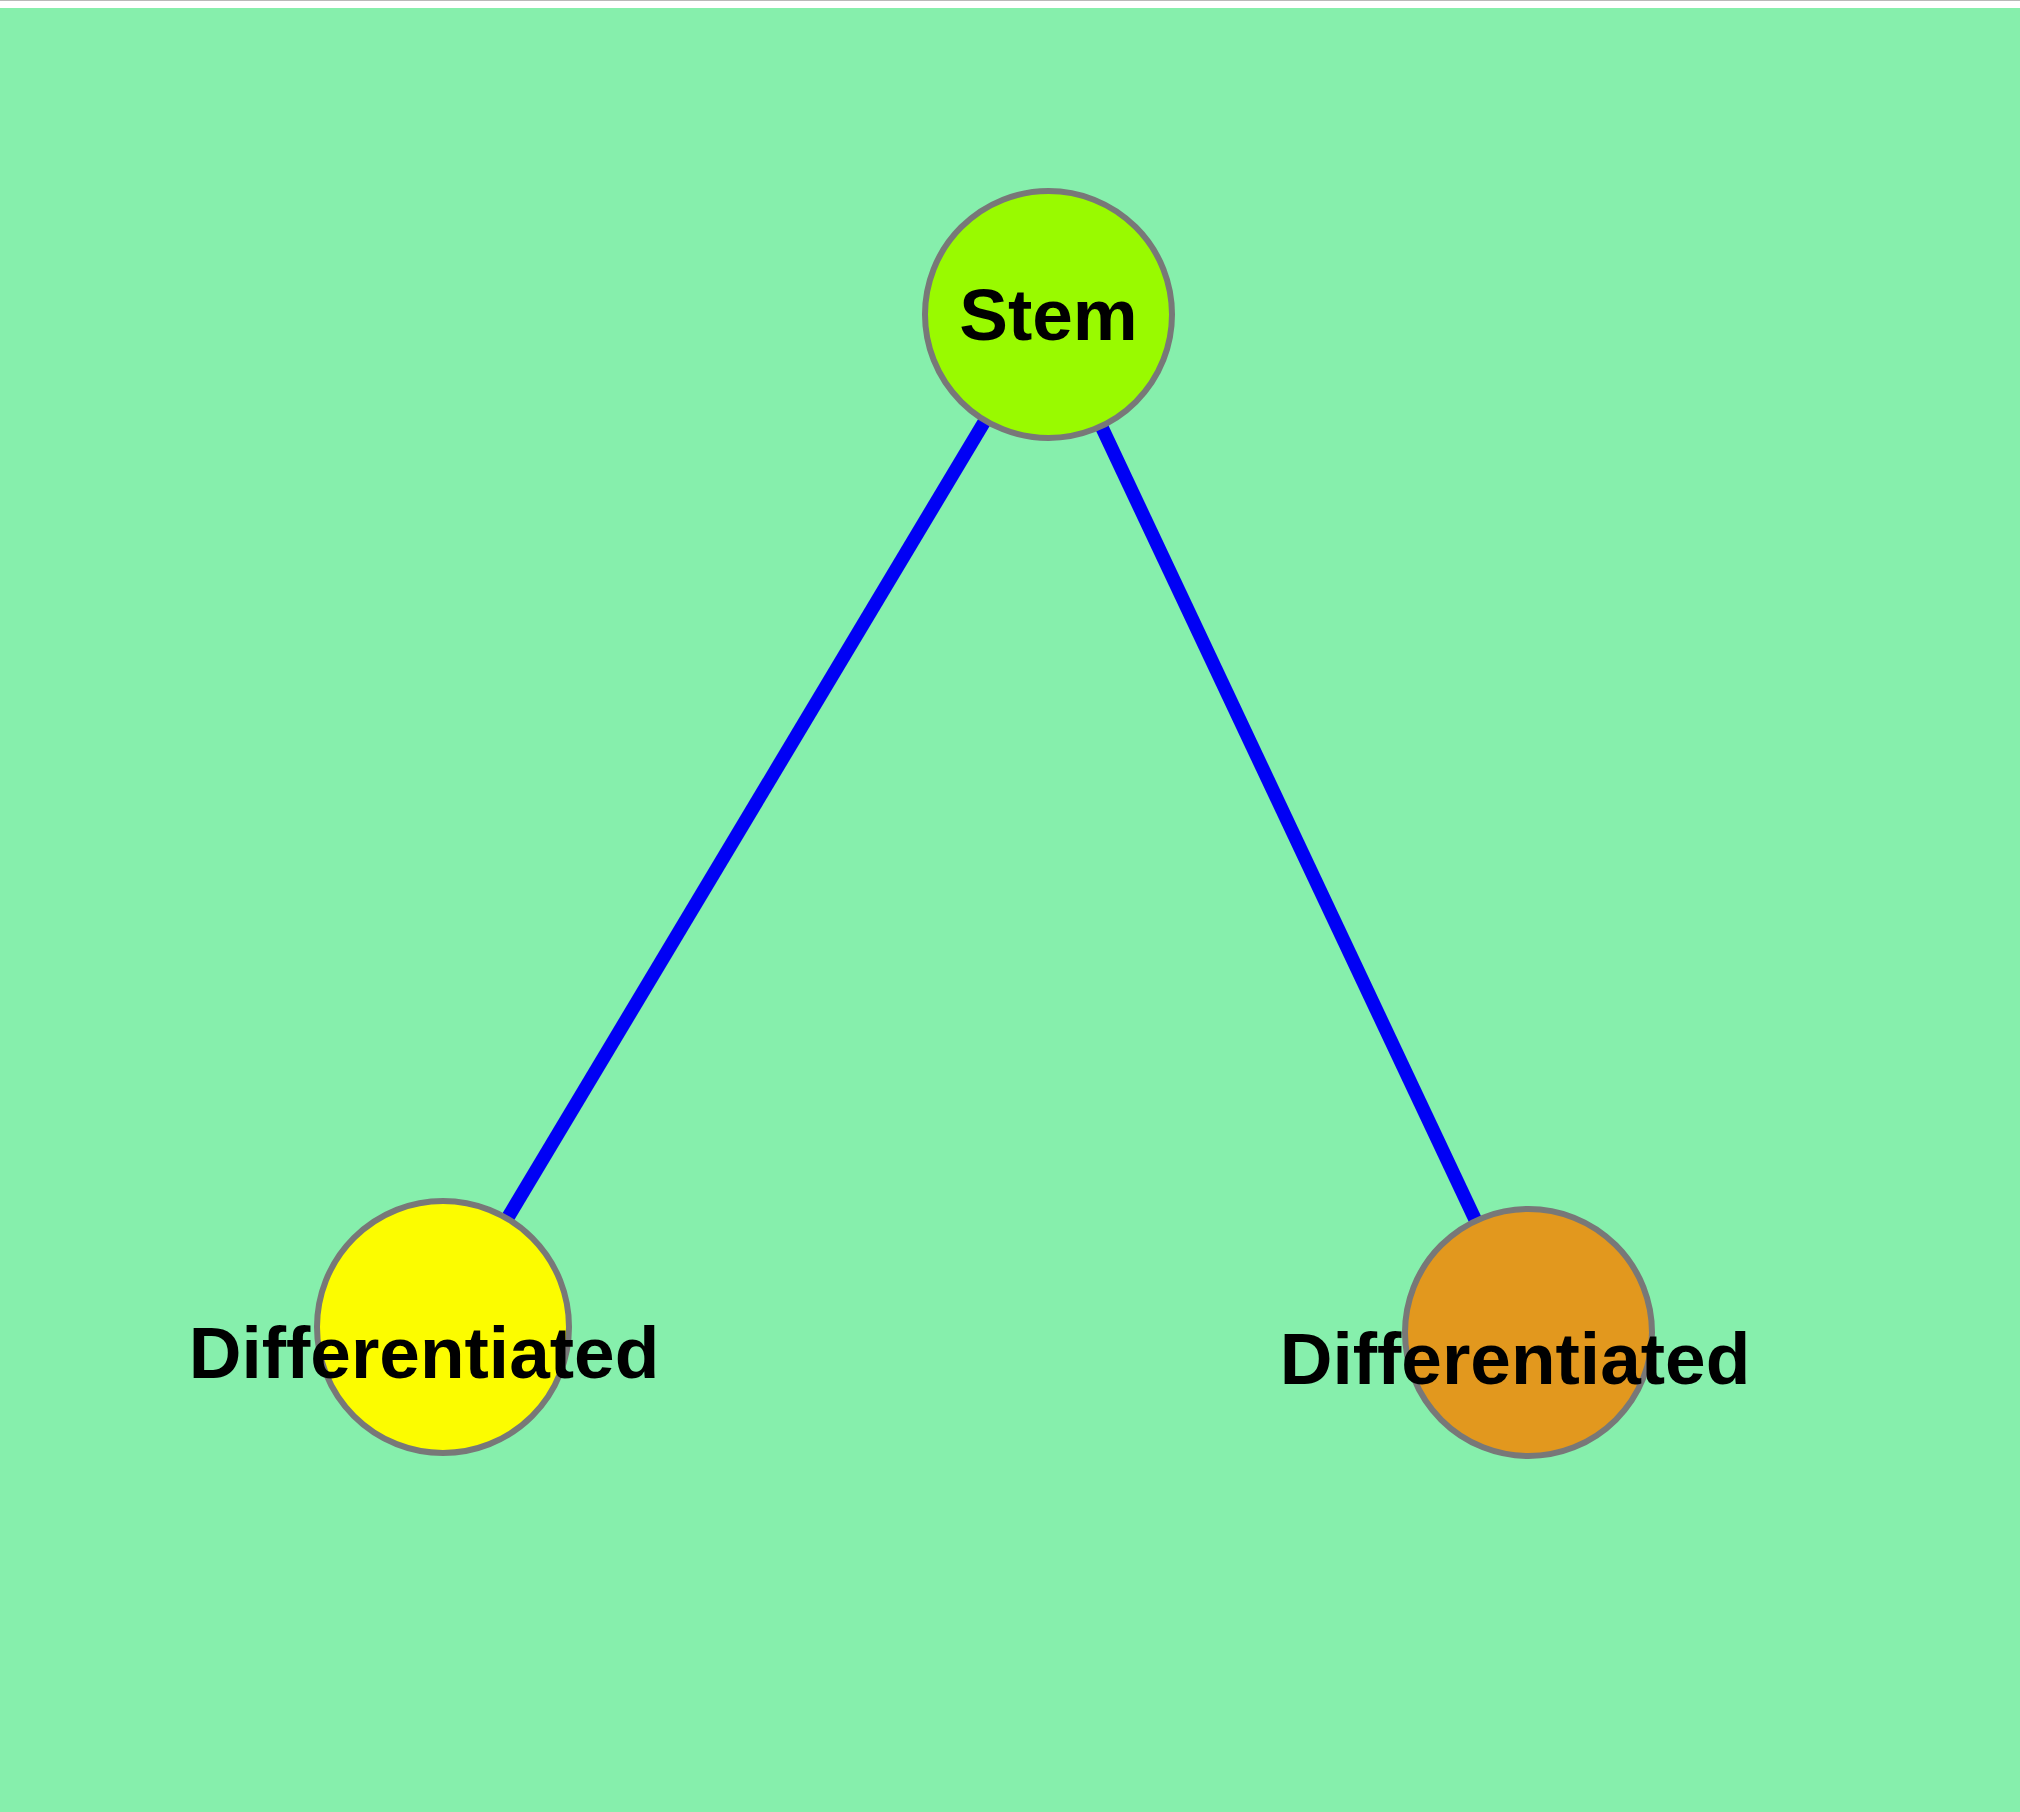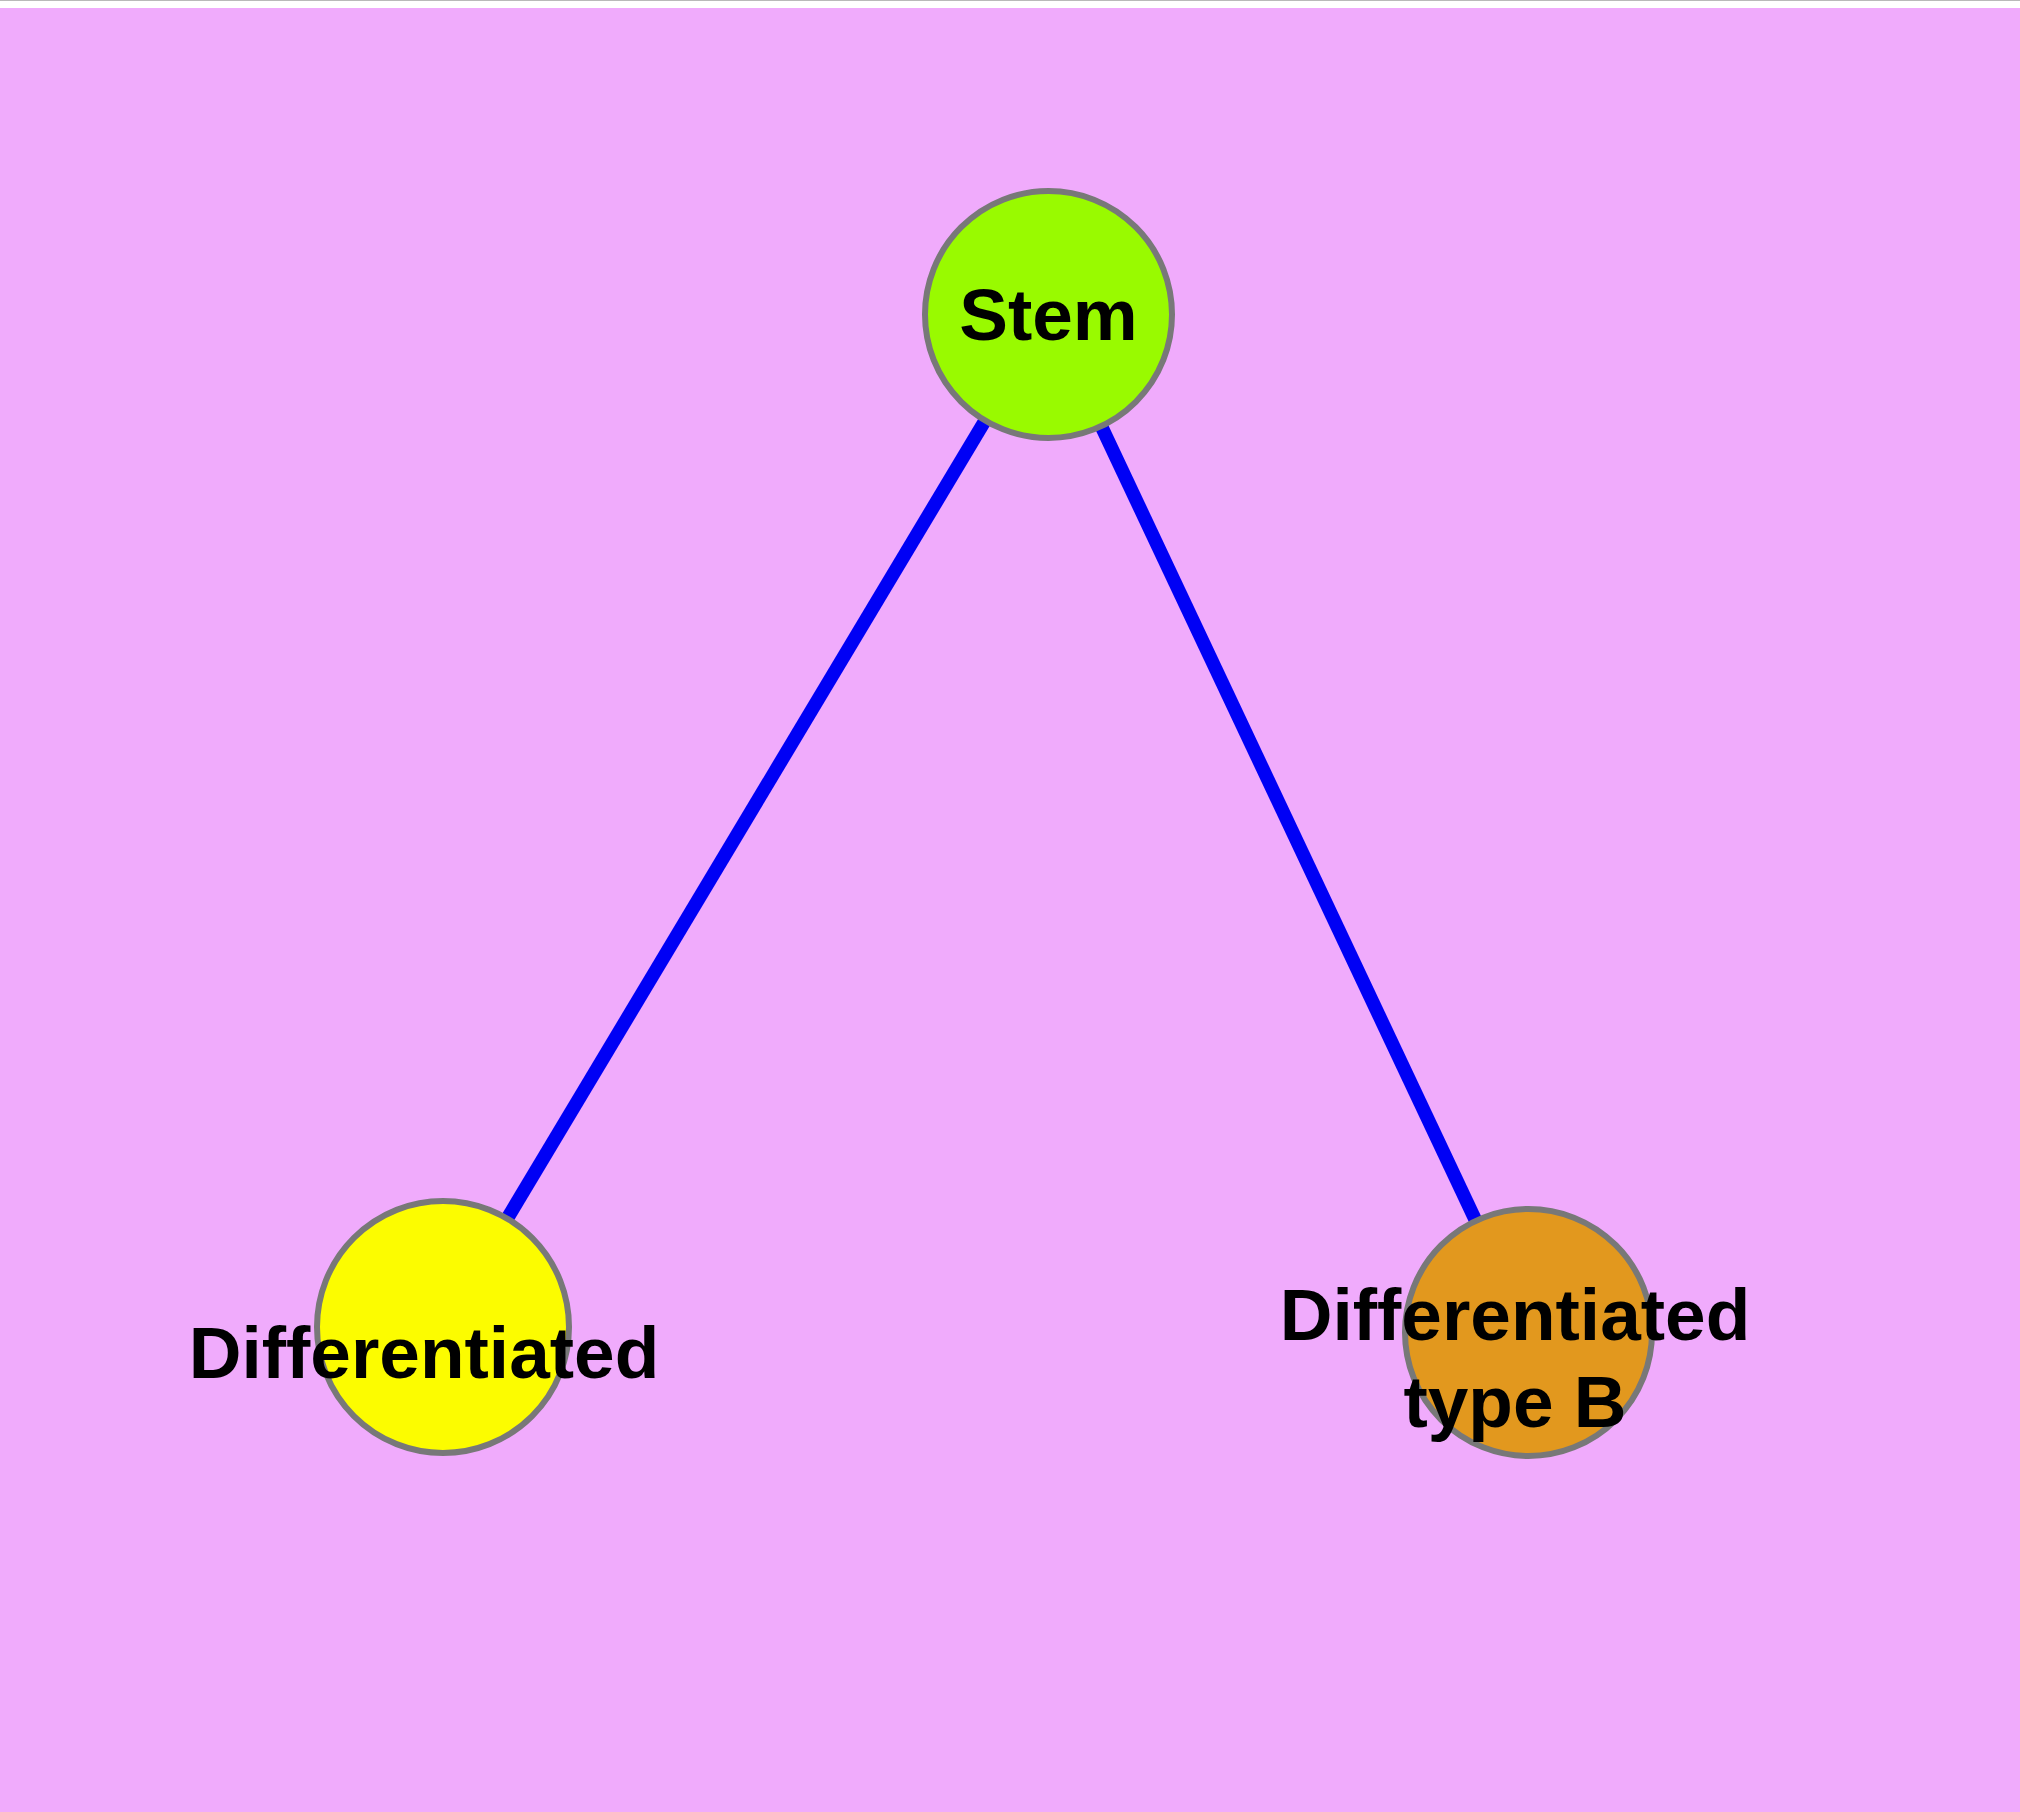--- a/index.html
+++ b/index.html
@@ -62,21 +62,21 @@
     z-index: 4;
     margin-top: 16px;
   }
   .label-a { left: 424px;  top: 1336px; }
   .label-b { left: 1515px; top: 1342px; }
   .free-label span { display: block; }
 </style>
 </head>
 <body>
 
-<div class="canvas" style="background: #f0abfc;">
+<div class="canvas" style="background: #86efac;">
 
   <div class="top-strip" style="background: rgb(255, 255, 255); border-top-color: rgb(185, 185, 185);"></div>
 
   <svg class="edges" width="2021" height="1812" viewBox="0 0 2384 2138">
     <line class="edge" x1="1237" y1="371" x2="522" y2="1565" stroke="#0000f5" stroke-width="16"></line>
     <line class="edge" x1="1237" y1="371" x2="1803" y2="1572" stroke="#0000f5" stroke-width="16"></line>
   </svg>
 
   <div class="node node-stem" style="background: rgb(153, 250, 0); border-color: rgb(120, 120, 120);">
     <span class="node-label">Stem</span>
@@ -85,17 +85,16 @@
   <div class="node node-a" style="background: rgb(252, 252, 0); border-color: rgb(120, 120, 120);"></div>
 
   <div class="node node-b" style="background: rgb(226, 152, 30); border-color: rgb(120, 120, 120);"></div>
 
   <div class="free-label label-a">
     <span>Differentiated</span>
   </div>
 
   <div class="free-label label-b">
     <span>Differentiated</span>
-    <span>type B</span>
   </div>
 
 </div>
 
 
 </body></html>

